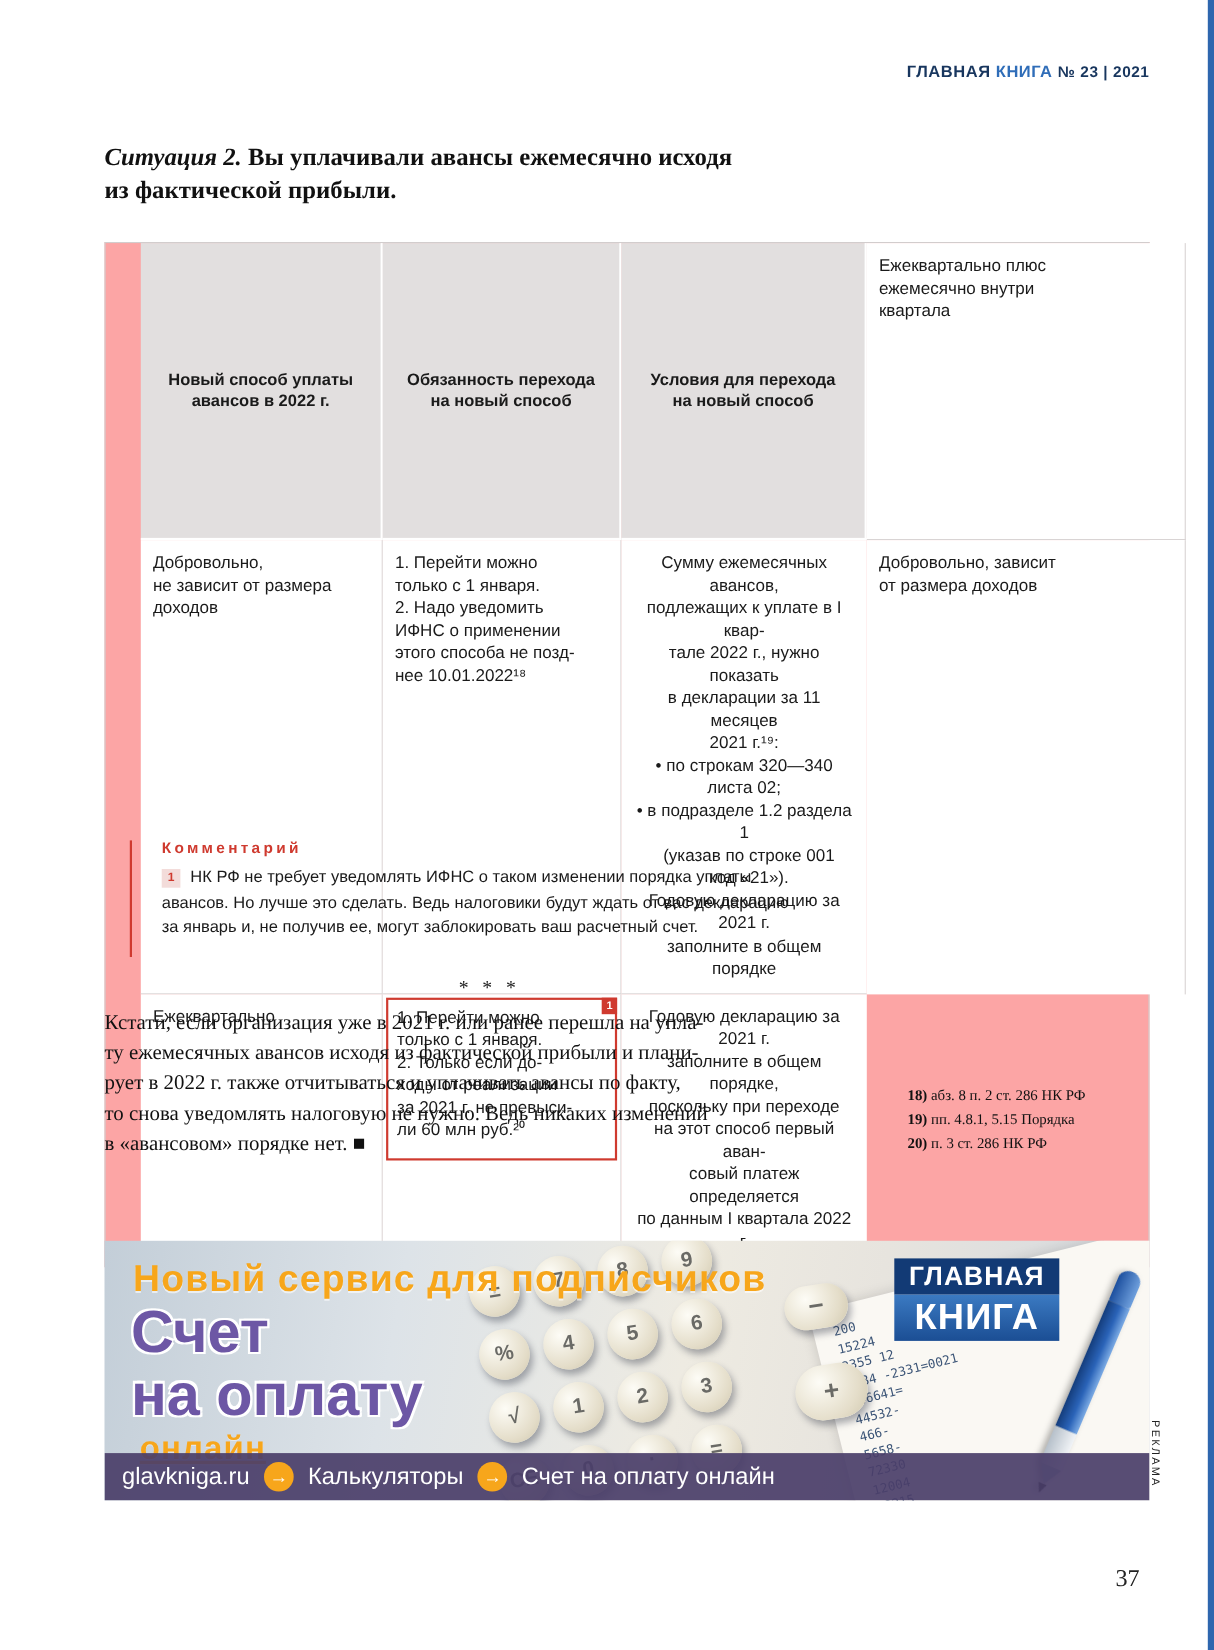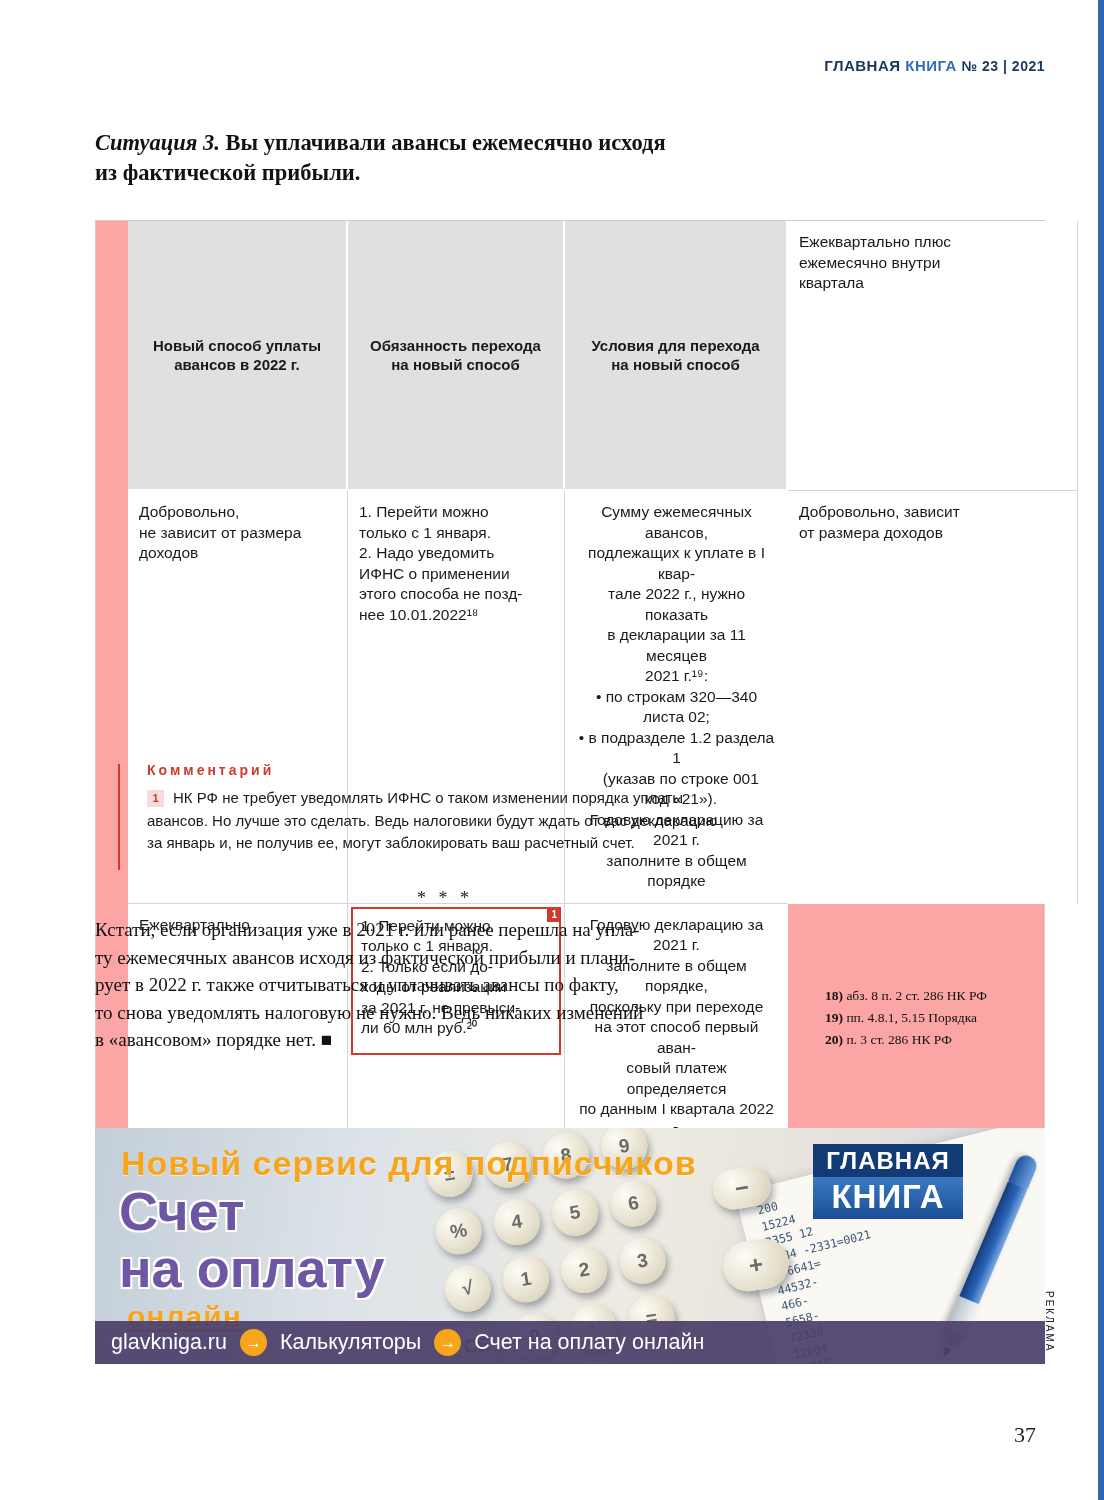--- a/index.html
+++ b/index.html
@@ -72,21 +72,21 @@
 <div class="page">
 
   <div class="edge-strip"></div>
 
   <div class="mag-header">
     <span class="brand1">ГЛАВНАЯ</span>
     <span class="brand2">КНИГА</span>
     <span class="issue">№ 23 | 2021</span>
   </div>
 
-  <h1 class="title pre"><span class="lead">Ситуация 3.</span><span> Вы уплачивали авансы ежемесячно исходя
+  <h1 class="title pre"><span class="lead">Ситуация 2.</span><span> Вы уплачивали авансы ежемесячно исходя
 из фактической прибыли.</span></h1>
 
   <div class="table">
     <div class="th pre">Новый способ уплаты
 авансов в 2022 г.</div>
     <div class="th pre">Обязанность перехода
 на новый способ</div>
     <div class="th pre">Условия для перехода
 на новый способ</div>
 

